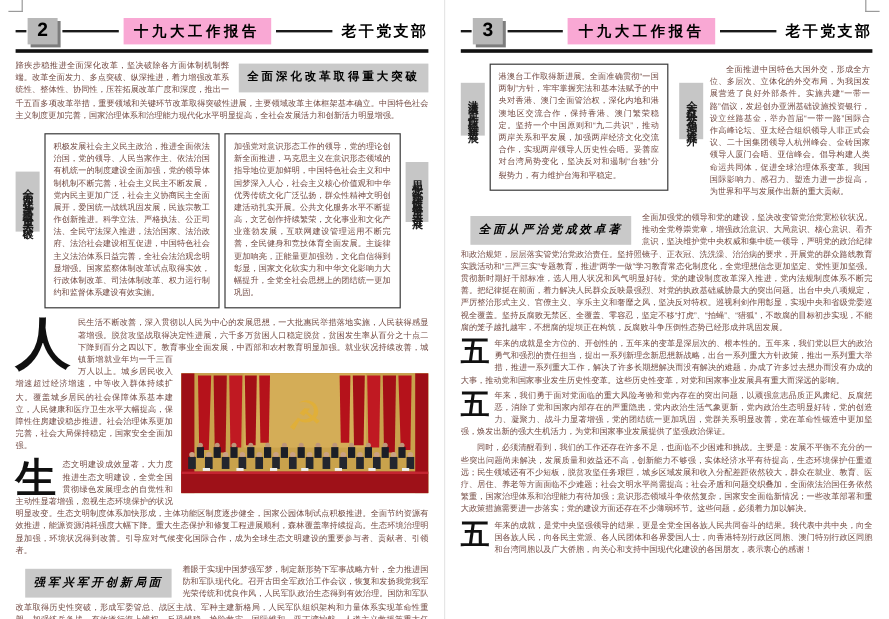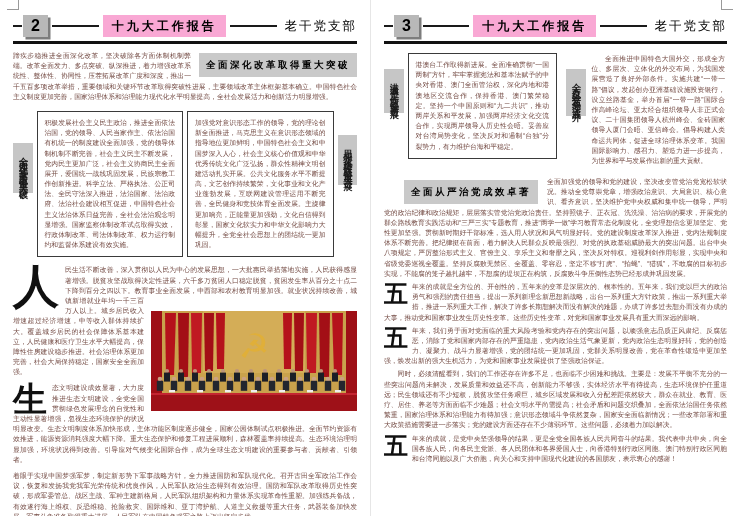--- a/index.html
+++ b/index.html
@@ -10,28 +10,28 @@
   .corner-tl{position:absolute;left:7px;top:0;width:11px;height:9px;border-right:1.4px solid #9a9a9a;border-bottom:1.4px solid #9a9a9a;}
   .corner-tr{position:absolute;right:7px;top:0;width:11px;height:9px;border-left:1.4px solid #9a9a9a;border-bottom:1.4px solid #9a9a9a;}
 
   .masthead{display:flex;align-items:center;margin-top:9px;}
   .stub{width:9px;height:2px;background:#1a1a1a;}
   .pageno{width:25px;height:22px;background:#b8b8b8;box-shadow:2.5px 2.5px 0 #7d7d7d;color:#000;
           font-weight:700;font-size:16px;line-height:22px;text-align:center;margin-left:1px;}
   .mrule{flex:1;height:2px;background:#1a1a1a;margin:0 4px;}
   .mtitle{background:#f9a8d4;color:#000;font-weight:700;font-size:12px;letter-spacing:3px;
           padding:2px 9px;white-space:nowrap;}
-  .mbranch{color:#000;font-weight:400;font-size:12.5px;letter-spacing:2px;white-space:nowrap;margin-left:4px;}
+  .mbranch{color:#000;font-weight:700;font-size:12.5px;letter-spacing:2px;white-space:nowrap;margin-left:4px;}
   .thickrule{height:3px;background:#111;margin-top:4px;}
 
   p{margin:0;}
   .banner{background:#c9c9c9;color:#000;font-weight:700;font-size:9.5px;letter-spacing:2.5px;
           text-align:center;padding:5px 7px;white-space:nowrap;}
   .banner-fr{float:right;margin:2px 0 3px 8px;}
-  .banner-fl{float:left;margin:3px 9px 2px 20px;}
+  .banner-fl{float:left;margin:3px 9px 2px 8px;font-style:italic;}
 
   .intro{margin-top:7px;}
 
   .boxrow{display:flex;margin-top:9px;gap:4px;align-items:flex-start;}
   .vstrip{writing-mode:vertical-rl;background:#c6c6c6;color:#1a1a1a;font-weight:700;font-size:9px;
           letter-spacing:3px;padding:7px 3px;line-height:1.5;flex:0 0 auto;}
   .voff1{margin-top:32px;}
   .voff2{margin-top:24px;}
   .voff3{margin-top:16px;}
   .tbox{flex:1;border:1px solid #3a3a3a;padding:6px 7px;}
@@ -159,20 +159,21 @@
           </g>
         </svg>
       </span><span>城镇新增就业年均一千三百万人以上。城乡居民收入增速超过经济增速，中等收入群体持续扩大。覆盖城乡居民的社会保障体系基本建立，人民健康和医疗卫生水平大幅提高，保障性住房建设稳步推进。社会治理体系更加完善，社会大局保持稳定，国家安全全面加强。</span>
       <p class="sect">
         <span class="dc dc-mid">生</span><span>态文明建设成效显著，大力度推进生态文明建设，全党全国贯彻绿色发展理念的自觉性和主动性显著增强，忽视生态环境保护的状况明显改变。生态文明制度体系加快形成，主体功能区制度逐步健全，国家公园体制试点积极推进。全面节约资源有效推进，能源资源消耗强度大幅下降。重大生态保护和修复工程进展顺利，森林覆盖率持续提高。生态环境治理明显加强，环境状况得到改善。引导应对气候变化国际合作，成为全球生态文明建设的重要参与者、贡献者、引领者。</span>
       </p>
       <div class="clear"></div>
     </div>
 
     <div class="sect">
+      <div class="banner banner-fl">强军兴军开创新局面</div>
       <p>着眼于实现中国梦强军梦，制定新形势下军事战略方针，全力推进国防和军队现代化。召开古田全军政治工作会议，恢复和发扬我党我军光荣传统和优良作风，人民军队政治生态得到有效治理。国防和军队改革取得历史性突破，形成军委管总、战区主战、军种主建新格局，人民军队组织架构和力量体系实现革命性重塑。加强练兵备战，有效遂行海上维权、反恐维稳、抢险救灾、国际维和、亚丁湾护航、人道主义救援等重大任务，武器装备加快发展，军事斗争准备取得重大进展。人民军队在中国特色强军之路上迈出坚定步伐。</p>
       <div class="clear"></div>
     </div>
   </div>
 
   <div class="page page-right">
     <div class="corner-tr"></div>
 
     <div class="masthead">
       <div class="stub"></div>

